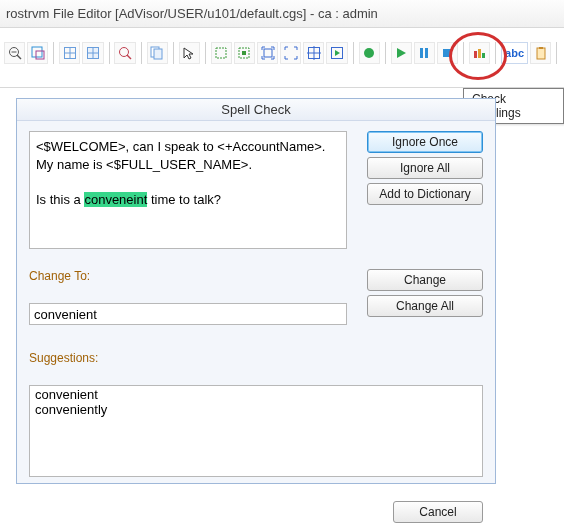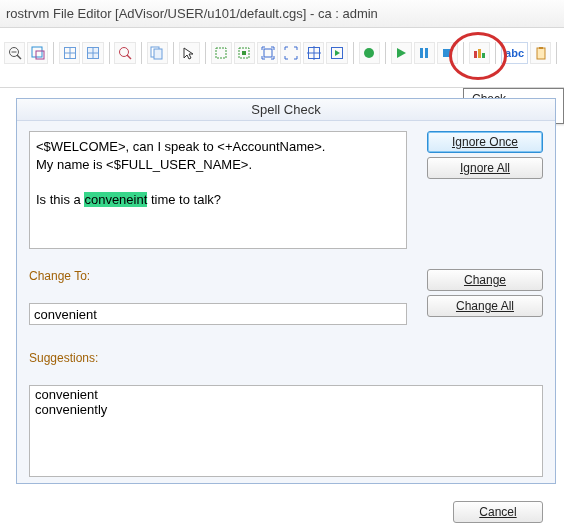--- a/index.html
+++ b/index.html
@@ -78,21 +78,21 @@
     font-size: 12px;
     color: #222;
     box-shadow: 1px 1px 2px rgba(0,0,0,0.15);
   }
   .dialog-wrap {
     padding: 10px 10px 10px 16px;
   }
   .dialog {
     border: 1px solid #9fb8d9;
     background: #f3f6fb;
-    width: 540px;
+    width: 480px;
     height: 386px;
     position: relative;
   }
   .dialog-title {
     text-align: center;
     font-size: 13px;
     color: #333;
     background: linear-gradient(#f9fbfd, #e9eef7);
     border-bottom: 1px solid #cfd9ea;
     padding: 3px 0;
@@ -130,21 +130,20 @@
   }
   .wbtn {
     background: linear-gradient(#fefefe, #e9e9e9);
     border: 1px solid #9a9a9a;
     border-radius: 3px;
     font-size: 12px;
     color: #222;
     padding: 3px 4px;
     text-align: center;
     cursor: pointer;
-    text-decoration: underline;
   }
   .wbtn.highlight {
     border: 1px solid #2f8fd6;
     box-shadow: 0 0 0 1px #7fc4f3 inset;
     background: linear-gradient(#f5fbff, #d8ecfb);
   }
   .lbl {
     font-size: 12px;
     color: #a16207;
     grid-column: 1;
@@ -337,20 +336,21 @@
         <div><span>&lt;$WELCOME&gt;, can I speak to &lt;+AccountName&gt;.</span></div>
         <div><span>My name is &lt;$FULL_USER_NAME&gt;.</span></div>
         <div>&nbsp;</div>
         <div>
           <span>Is this a </span><span class="highlight">conveneint</span><span> time to talk?</span>
         </div>
       </div>
       <div class="btncol">
         <div class="wbtn highlight">Ignore Once</div>
         <div class="wbtn">Ignore All</div>
+        <div class="wbtn">Add to Dictionary</div>
       </div>
 
       <div class="lbl" style="grid-row:2;">Change To:</div>
       <input class="changeto-input" value="convenient" style="">
       <div class="btncol2">
         <div class="wbtn">Change</div>
         <div class="wbtn">Change All</div>
       </div>
 
       <div class="lbl" style="grid-column:1; grid-row:4; margin-top:6px;">Suggestions:</div>

